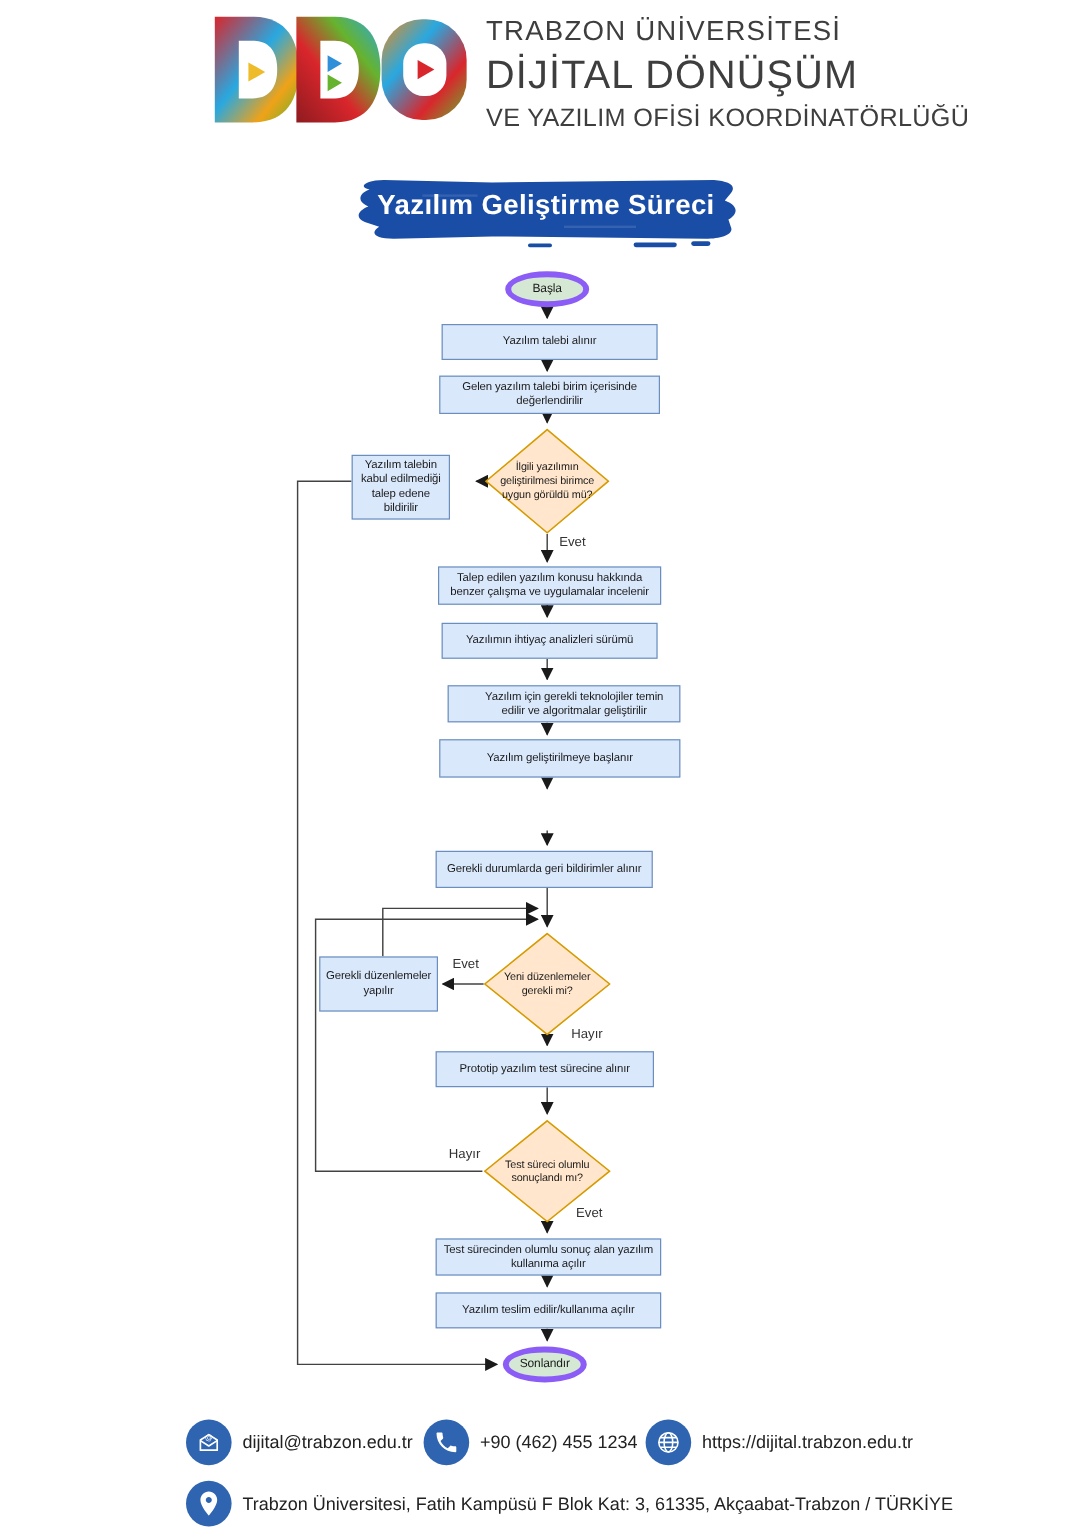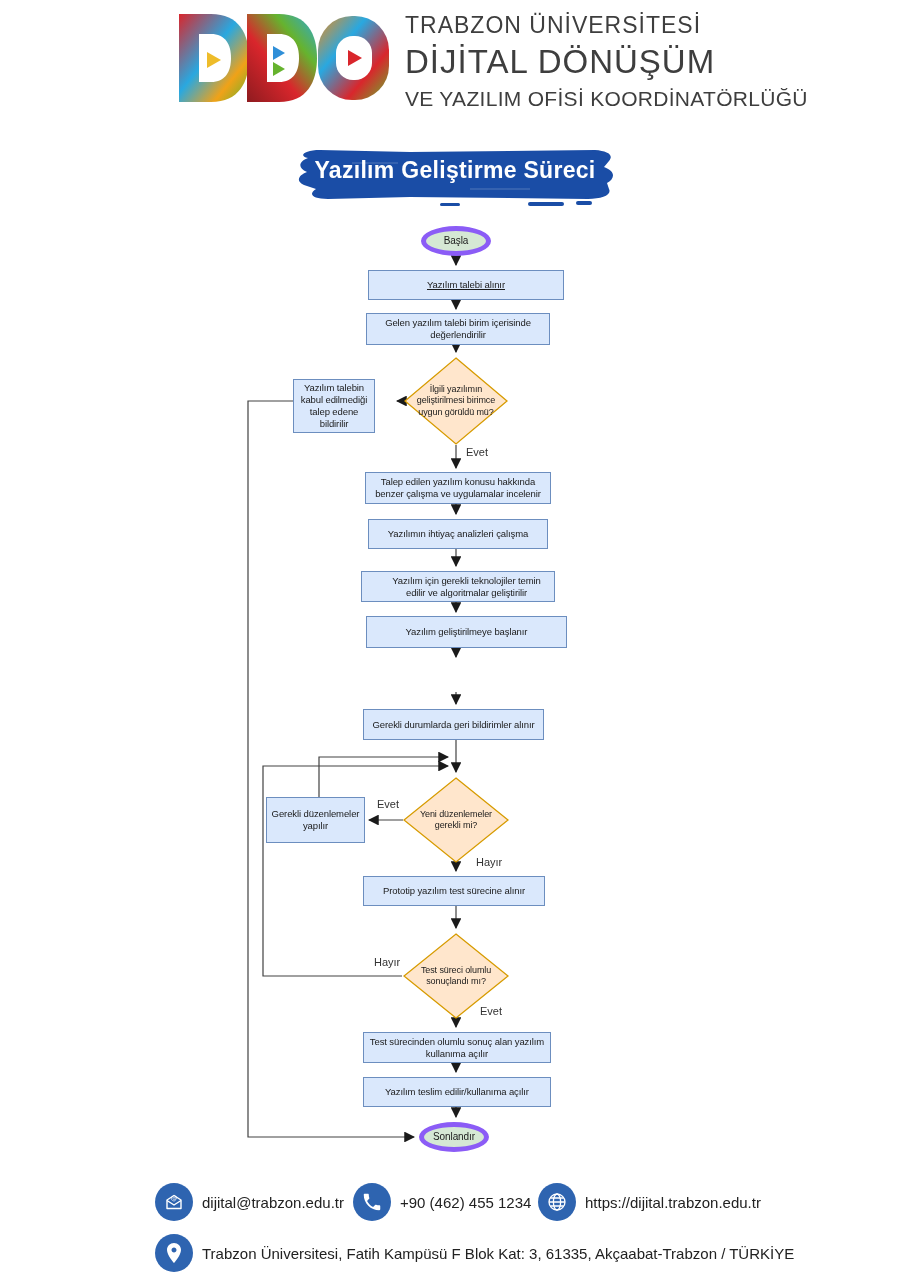--- a/index.html
+++ b/index.html
@@ -122,21 +122,21 @@
       <path d="M456,1063 L456,1072" marker-end="url(#arr)"></path>
       <path d="M456,1107 L456,1117" marker-end="url(#arr)"></path>
       <path d="M293,401 L248,401 L248,1137 L414,1137" marker-end="url(#arr)"></path>
     </g>
   </svg>
 
   <div class="node terminal" style="left:421px;top:226px;width:70px;height:30px;">
     <span>Başla</span>
   </div>
 
-  <div class="node rect" style="left:368px;top:270px;width:196px;min-height:30px;text-decoration:underline;">
+  <div class="node rect" style="left:368px;top:270px;width:180px;min-height:30px;">
     <span>Yazılım talebi alınır</span>
   </div>
 
   <div class="node rect" style="left:366px;top:313px;width:184px;min-height:32px;">
     <span>Gelen yazılım talebi birim içerisinde değerlendirilir</span>
   </div>
 
   <div class="node diamond" style="left:404px;top:357px;width:104px;height:88px;">
     <svg width="104" height="88" viewBox="0 0 104 88">
       <polygon points="52,1 103,44 52,87 1,44" fill="#ffe6cc" stroke="#d79b00" stroke-width="1.3"></polygon>
@@ -146,24 +146,24 @@
 
   <div class="node rect" style="left:293px;top:379px;width:82px;min-height:46px;text-align:center;">
     <span>Yazılım talebin kabul edilmediği talep edene bildirilir</span>
   </div>
 
   <div class="node rect" style="left:365px;top:472px;width:186px;min-height:32px;">
     <span>Talep edilen yazılım konusu hakkında benzer çalışma ve uygulamalar incelenir</span>
   </div>
 
   <div class="node rect" style="left:368px;top:519px;width:180px;min-height:30px;">
-    <span>Yazılımın ihtiyaç analizleri çalışma</span>
-  </div>
-
-  <div class="node rect" style="left:361px;top:571px;width:194px;min-height:31px;padding-left:21px;">
+    <span>Yazılımın ihtiyaç analizleri sürümü</span>
+  </div>
+
+  <div class="node rect" style="left:373px;top:571px;width:194px;min-height:31px;padding-left:21px;">
     <span>Yazılım için gerekli teknolojiler temin edilir ve algoritmalar geliştirilir</span>
   </div>
 
   <div class="node rect" style="left:366px;top:616px;width:201px;min-height:32px;">
     <span>Yazılım geliştirilmeye başlanır</span>
   </div>
 
 
   <div class="node rect" style="left:363px;top:709px;width:181px;min-height:31px;">
     <span>Gerekli durumlarda geri bildirimler alınır</span>

